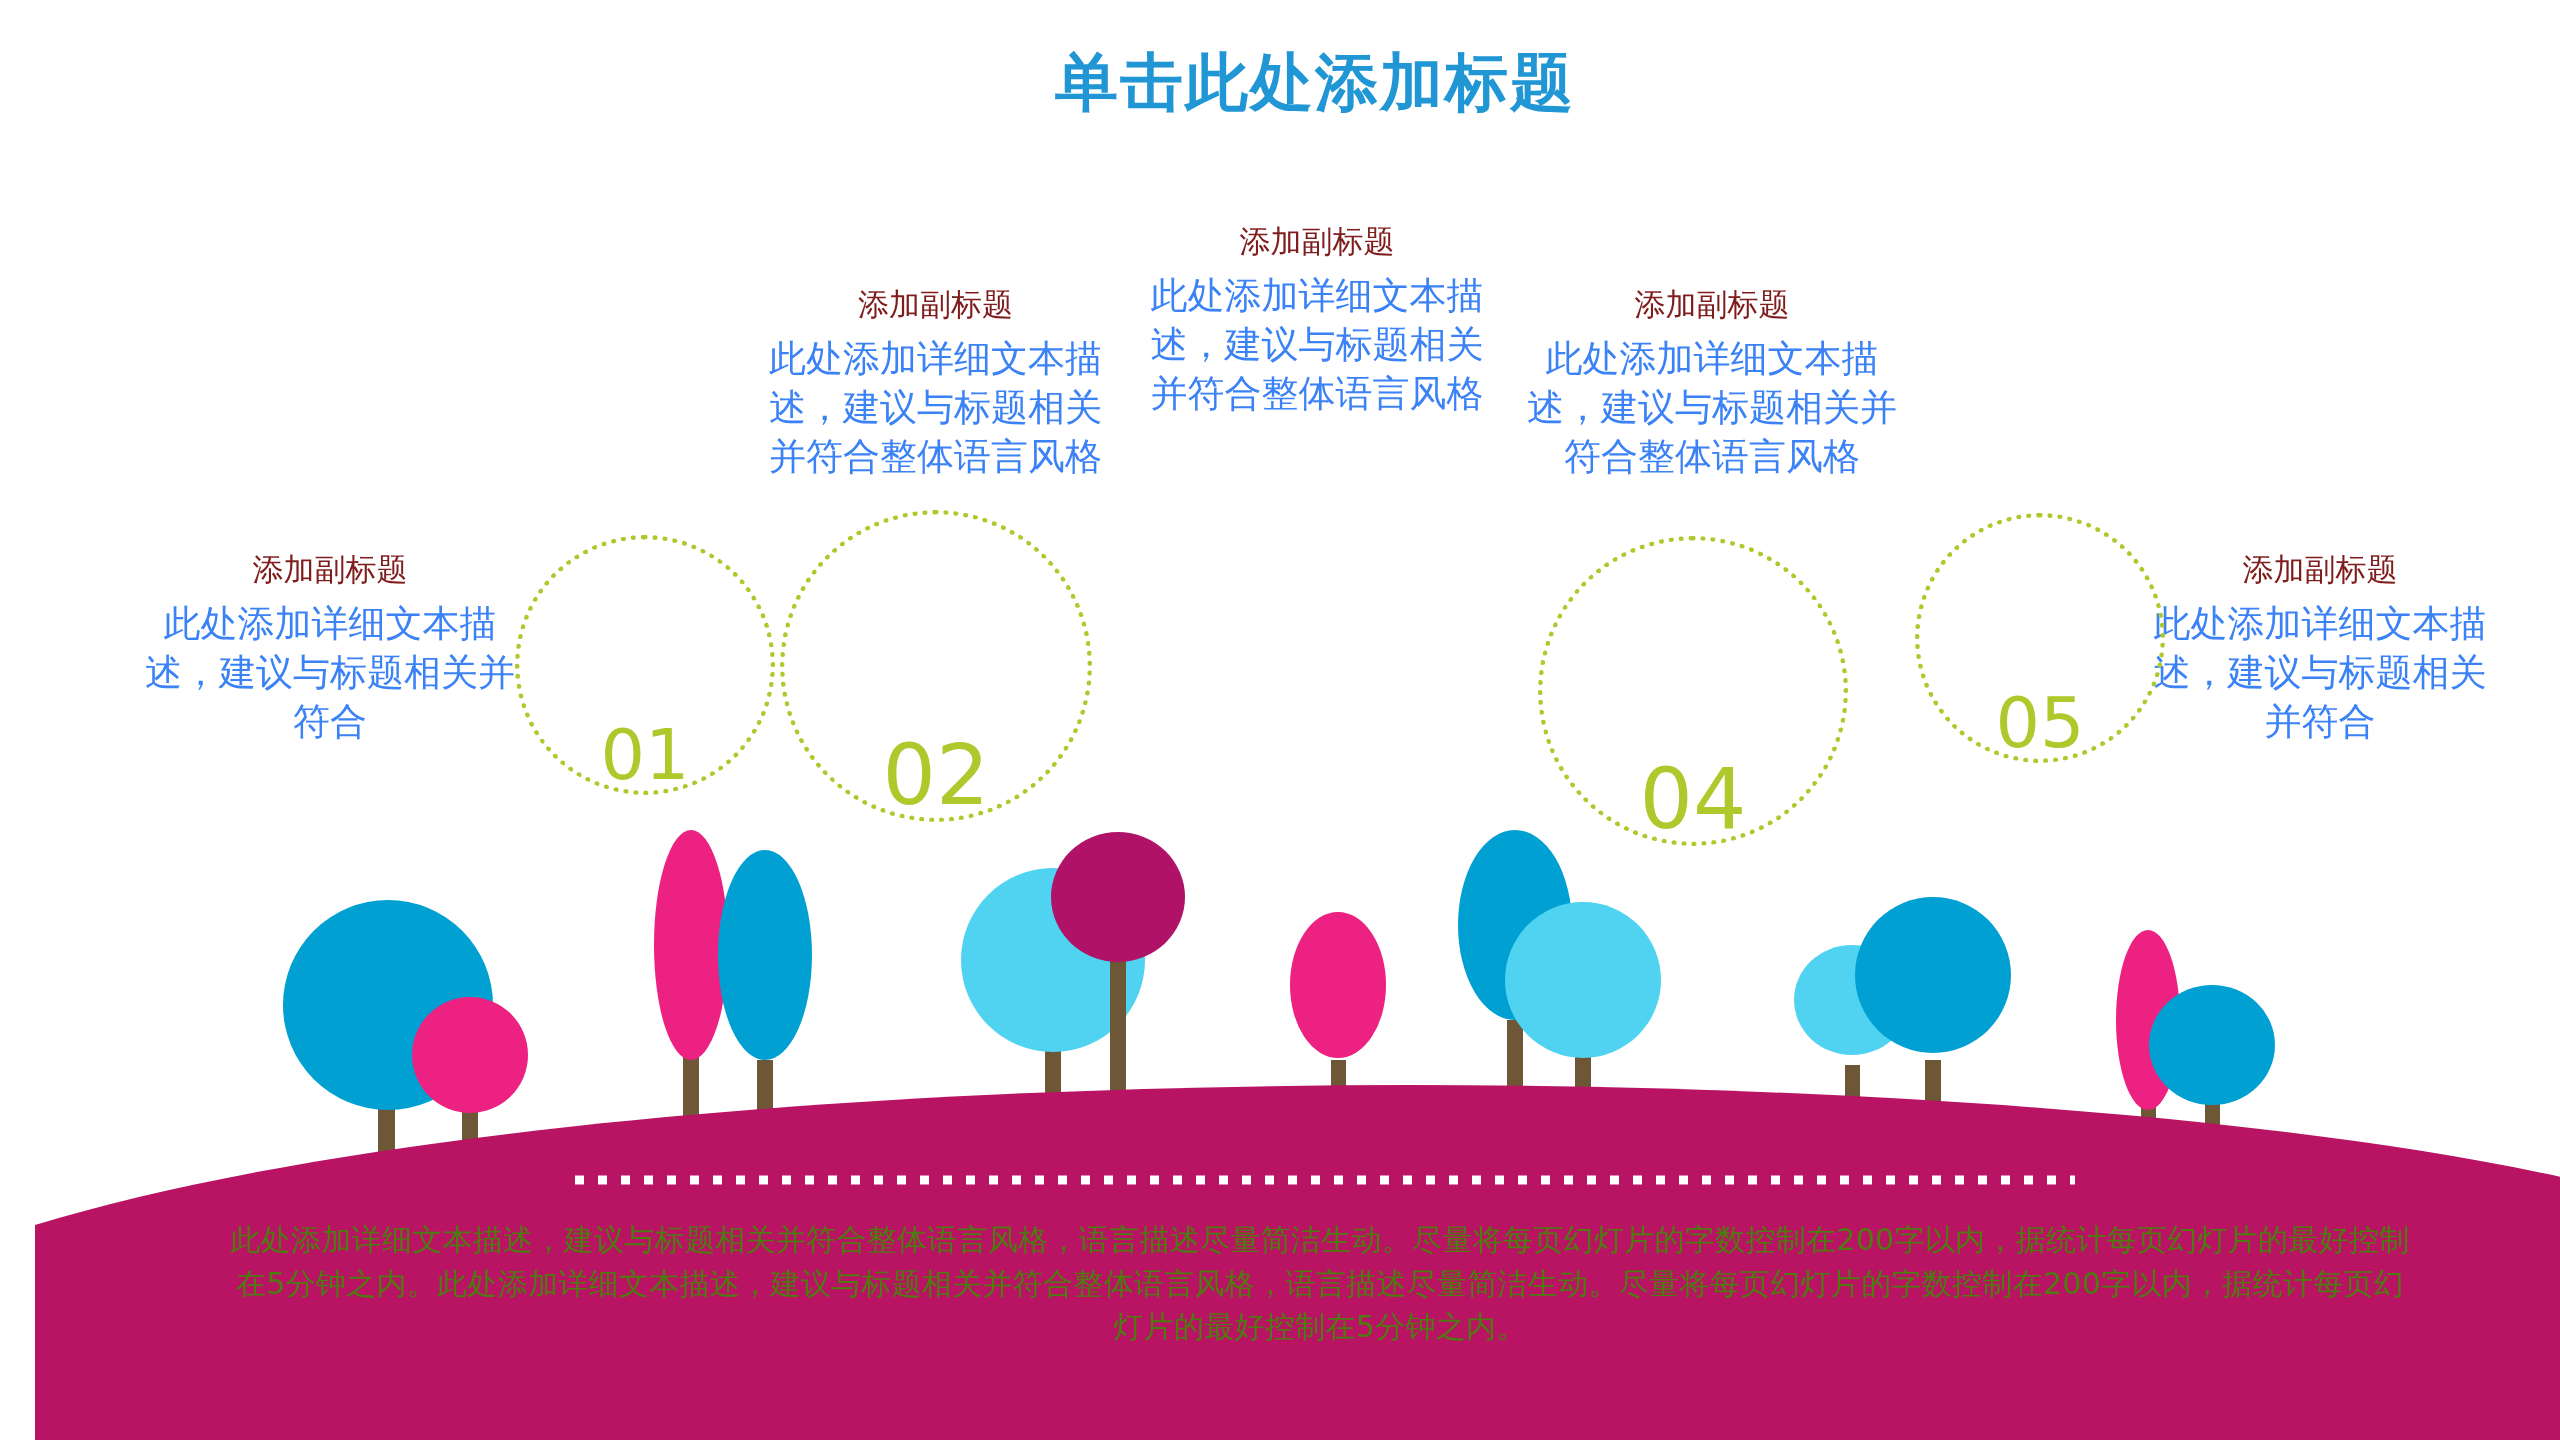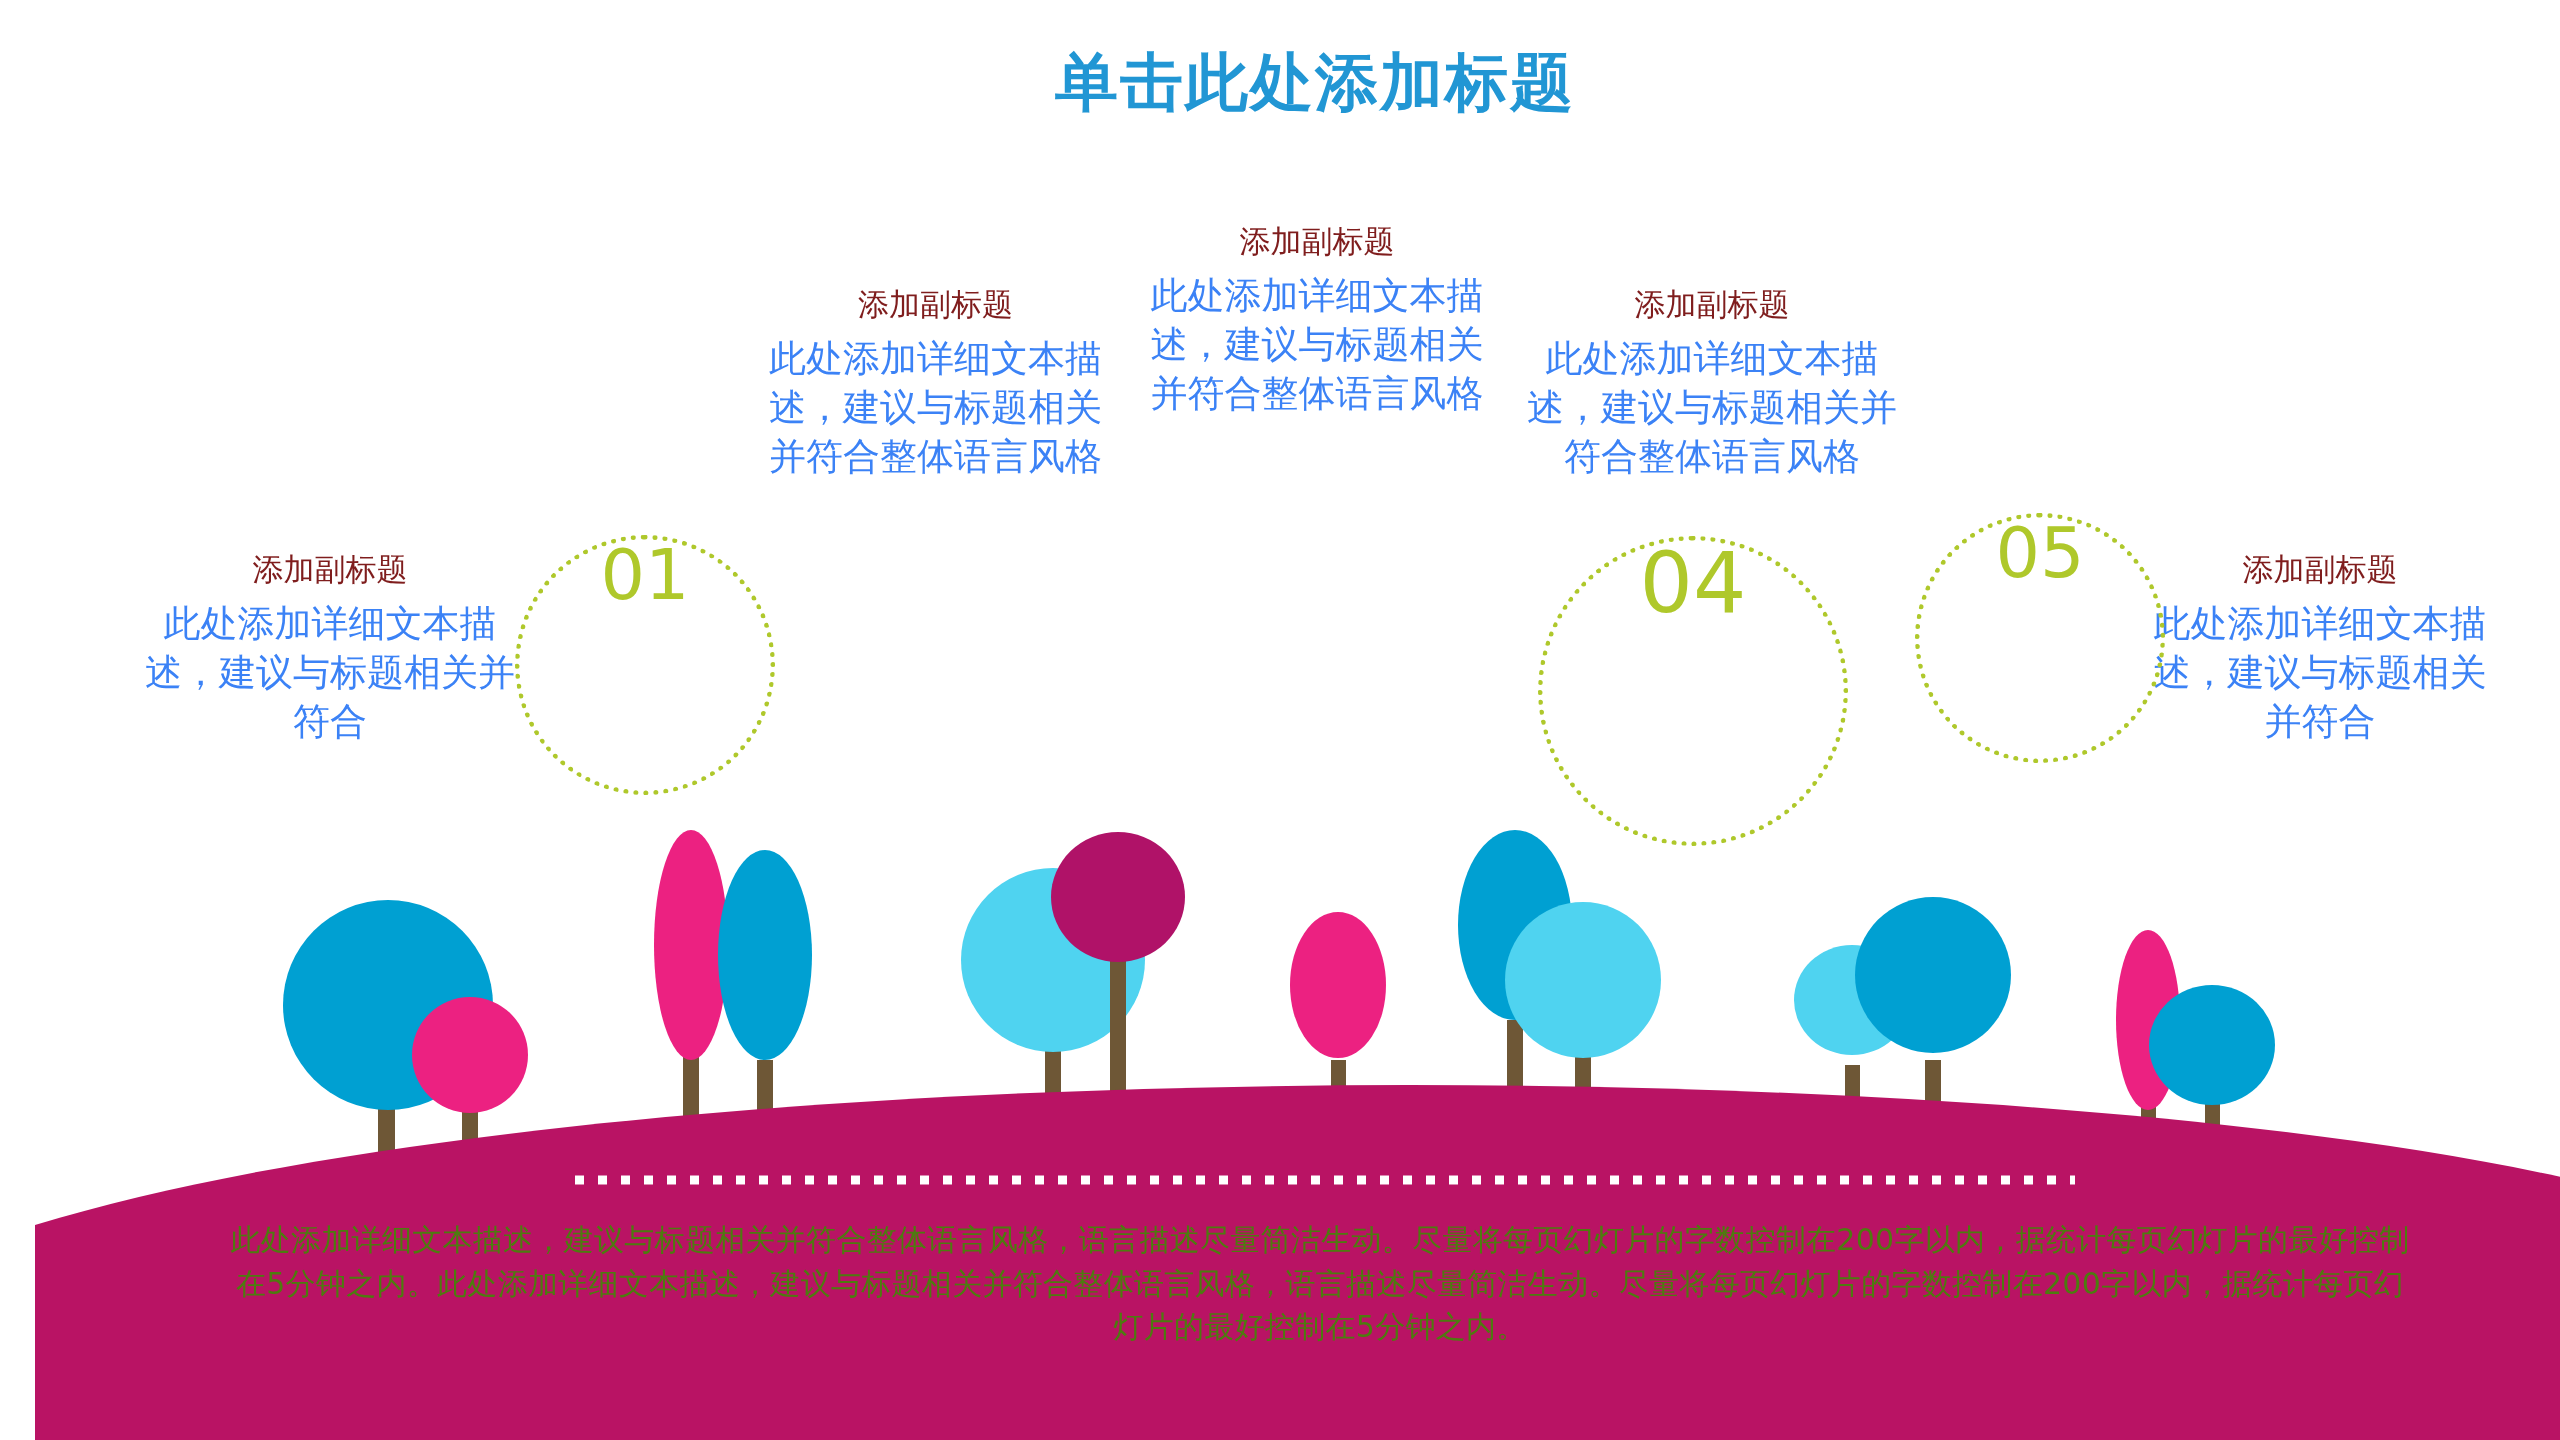--- a/index.html
+++ b/index.html
@@ -44,21 +44,21 @@
   }
 
   
   .num-circle {
     position: absolute;
     border-radius: 50%;
     border-style: dotted;
     border-color: #AFC82B;
     box-sizing: border-box;
     display: flex;
-    align-items: flex-start;
+    align-items: flex-end;
     justify-content: center;
   }
   .num-circle .num {
     color: #AFC82B;
     font-weight: 400;
     line-height: 1;
   }
 
   
   .caption {
@@ -163,20 +163,23 @@
 
     <path d="M -60,1440 L -60,1245 C 500,1040 2050,1040 2620,1200 L 2620,1440 Z" fill="#B91364"></path>
 
     <line x1="540" y1="1180" x2="2040" y2="1180" stroke="#ffffff" stroke-width="9" stroke-dasharray="9 14" stroke-linecap="butt"></line>
   </svg>
 
   <div class="num-circle" style="left:480px; top:535px; width:260px; height:260px; border-width:5px; z-index:5;">
     <span class="num" style="font-size:70px;">01</span>
   </div>
 
+  <div class="num-circle" style="left:745px; top:510px; width:312px; height:312px; border-width:5px; z-index:5;">
+    <span class="num" style="font-size:84px;">02</span>
+  </div>
 
 
   <div class="num-circle" style="left:1503px; top:536px; width:310px; height:310px; border-width:5px; z-index:5;">
     <span class="num" style="font-size:84px;">04</span>
   </div>
 
   <div class="num-circle" style="left:1880px; top:513px; width:250px; height:250px; border-width:5px; z-index:5;">
     <span class="num" style="font-size:70px;">05</span>
   </div>
 

